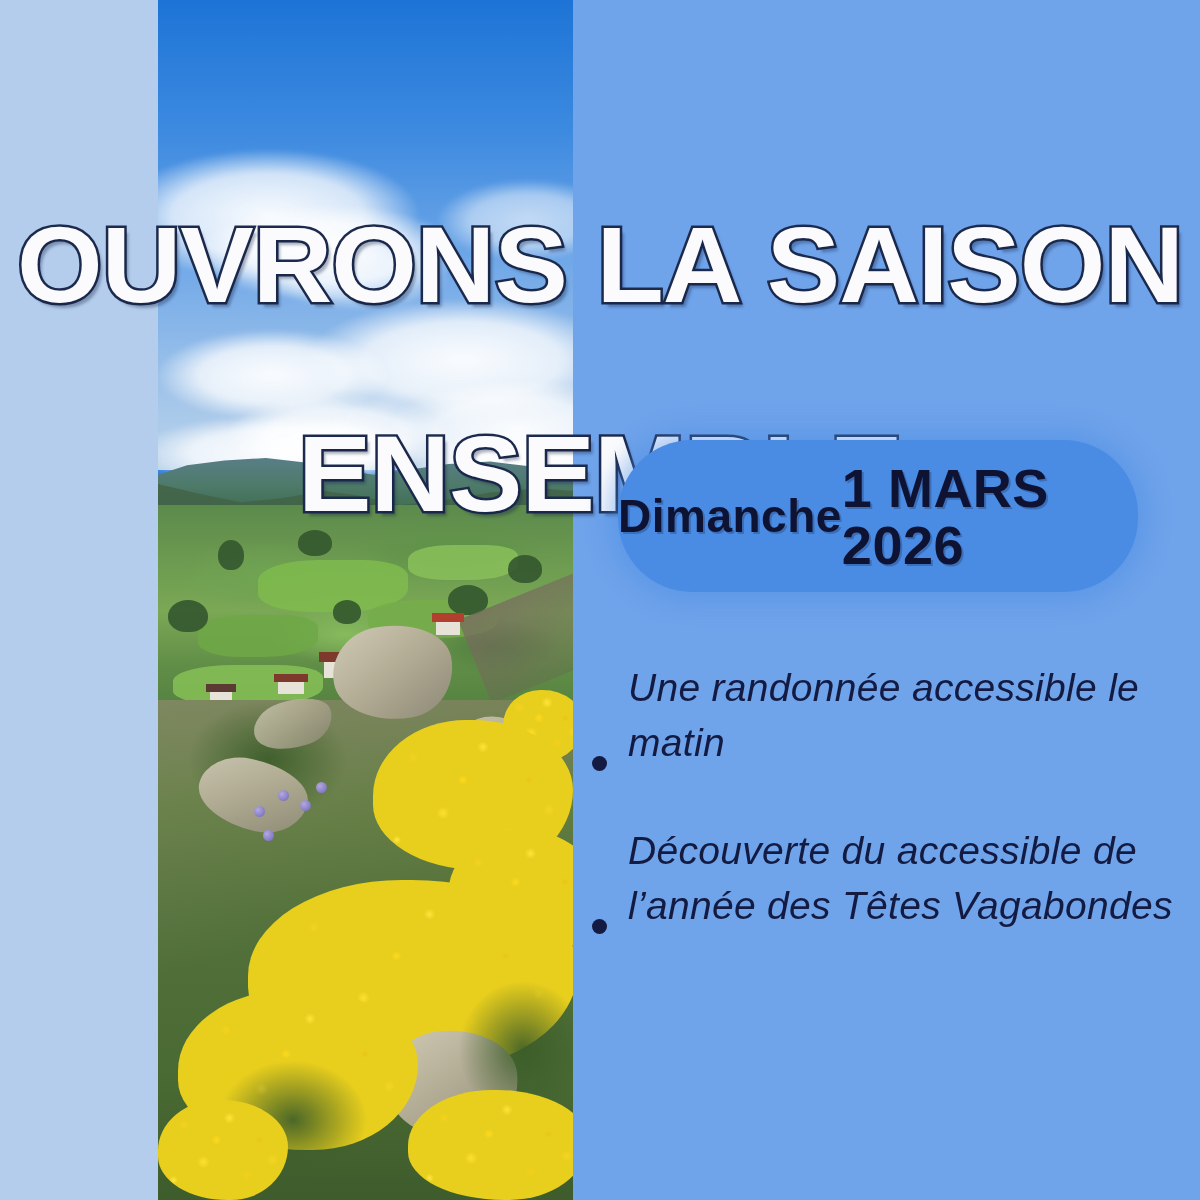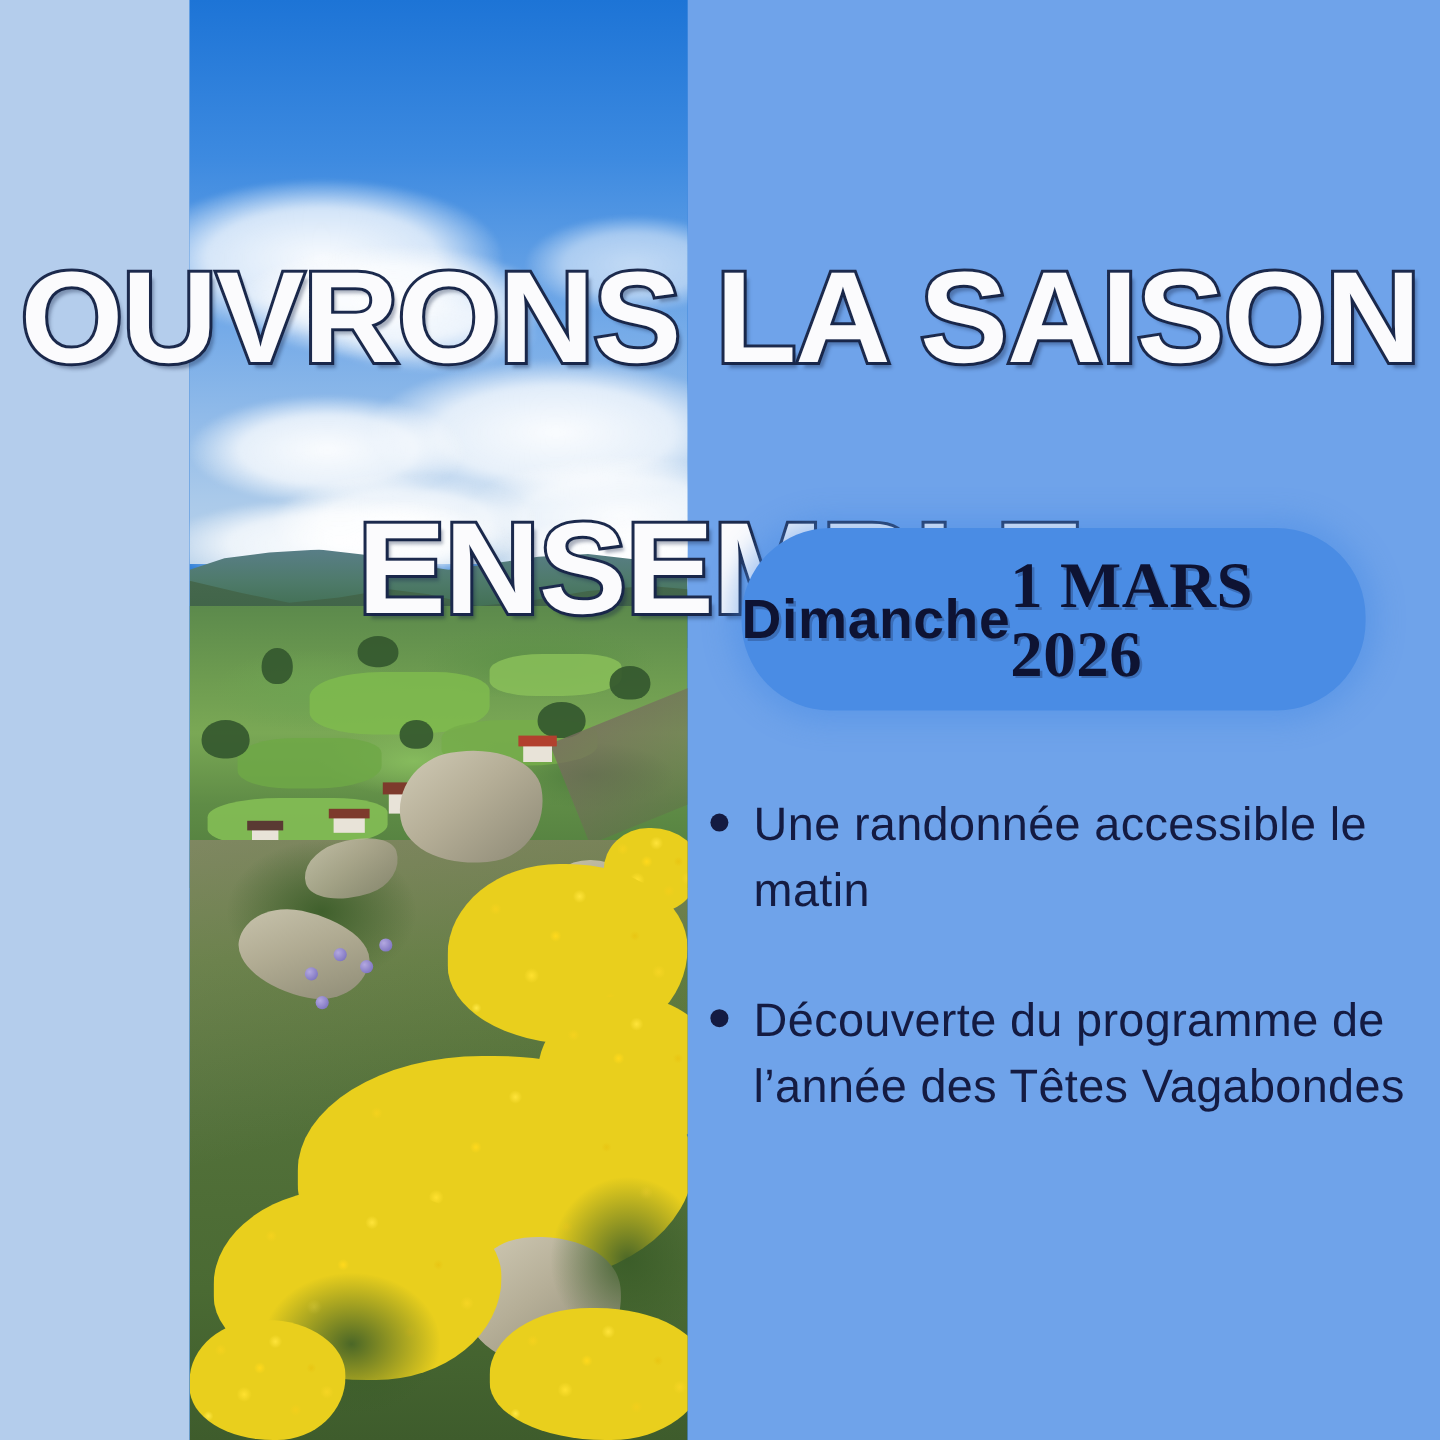--- a/index.html
+++ b/index.html
@@ -213,40 +213,41 @@
   .date-day {
     font-family: "Liberation Sans", sans-serif;
     font-weight: 700;
     font-size: 46px;
     color: #0e1333;
     letter-spacing: 0.5px;
     line-height: 1.0;
     text-shadow: 2px 2px 0 rgba(14,19,51,0.25);
   }
   .date-full {
-    font-family: Liberation Serif, serif;
+    font-family: Liberation Sans, sans-serif;
     font-weight: 700;
     font-size: 54px;
     color: #0e1333;
     letter-spacing: 0.5px;
     line-height: 1.05;
     margin-top: 2px;
     text-shadow: 2px 2px 0 rgba(14,19,51,0.25);
   }
 
   
   .bullets {
     position: absolute;
     left: 592px; top: 660px;
     width: 600px;
   }
   .bullet-item {
     display: flex;
-    align-items: flex-start;
+    align-items: flex-end;
     margin-bottom: 52px;
+    font-style: italic;
   }
   .bullet-dot {
     flex: 0 0 auto;
     width: 15px; height: 15px;
     border-radius: 50%;
     background: #141b42;
     margin-top: 18px;
     margin-right: 21px;
   }
   .bullet-text {
@@ -348,17 +349,17 @@
     <div class="date-full">1 MARS 2026</div>
   </div>
 
   <div class="bullets">
     <div class="bullet-item">
       <span class="bullet-dot"></span>
       <span class="bullet-text">Une randonnée accessible le matin</span>
     </div>
     <div class="bullet-item">
       <span class="bullet-dot"></span>
-      <span class="bullet-text">Découverte du programme de l’année des Têtes Vagabondes</span>
+      <span class="bullet-text">Découverte du accessible de l’année des Têtes Vagabondes</span>
     </div>
   </div>
 
 </div>
 
 </body></html>

